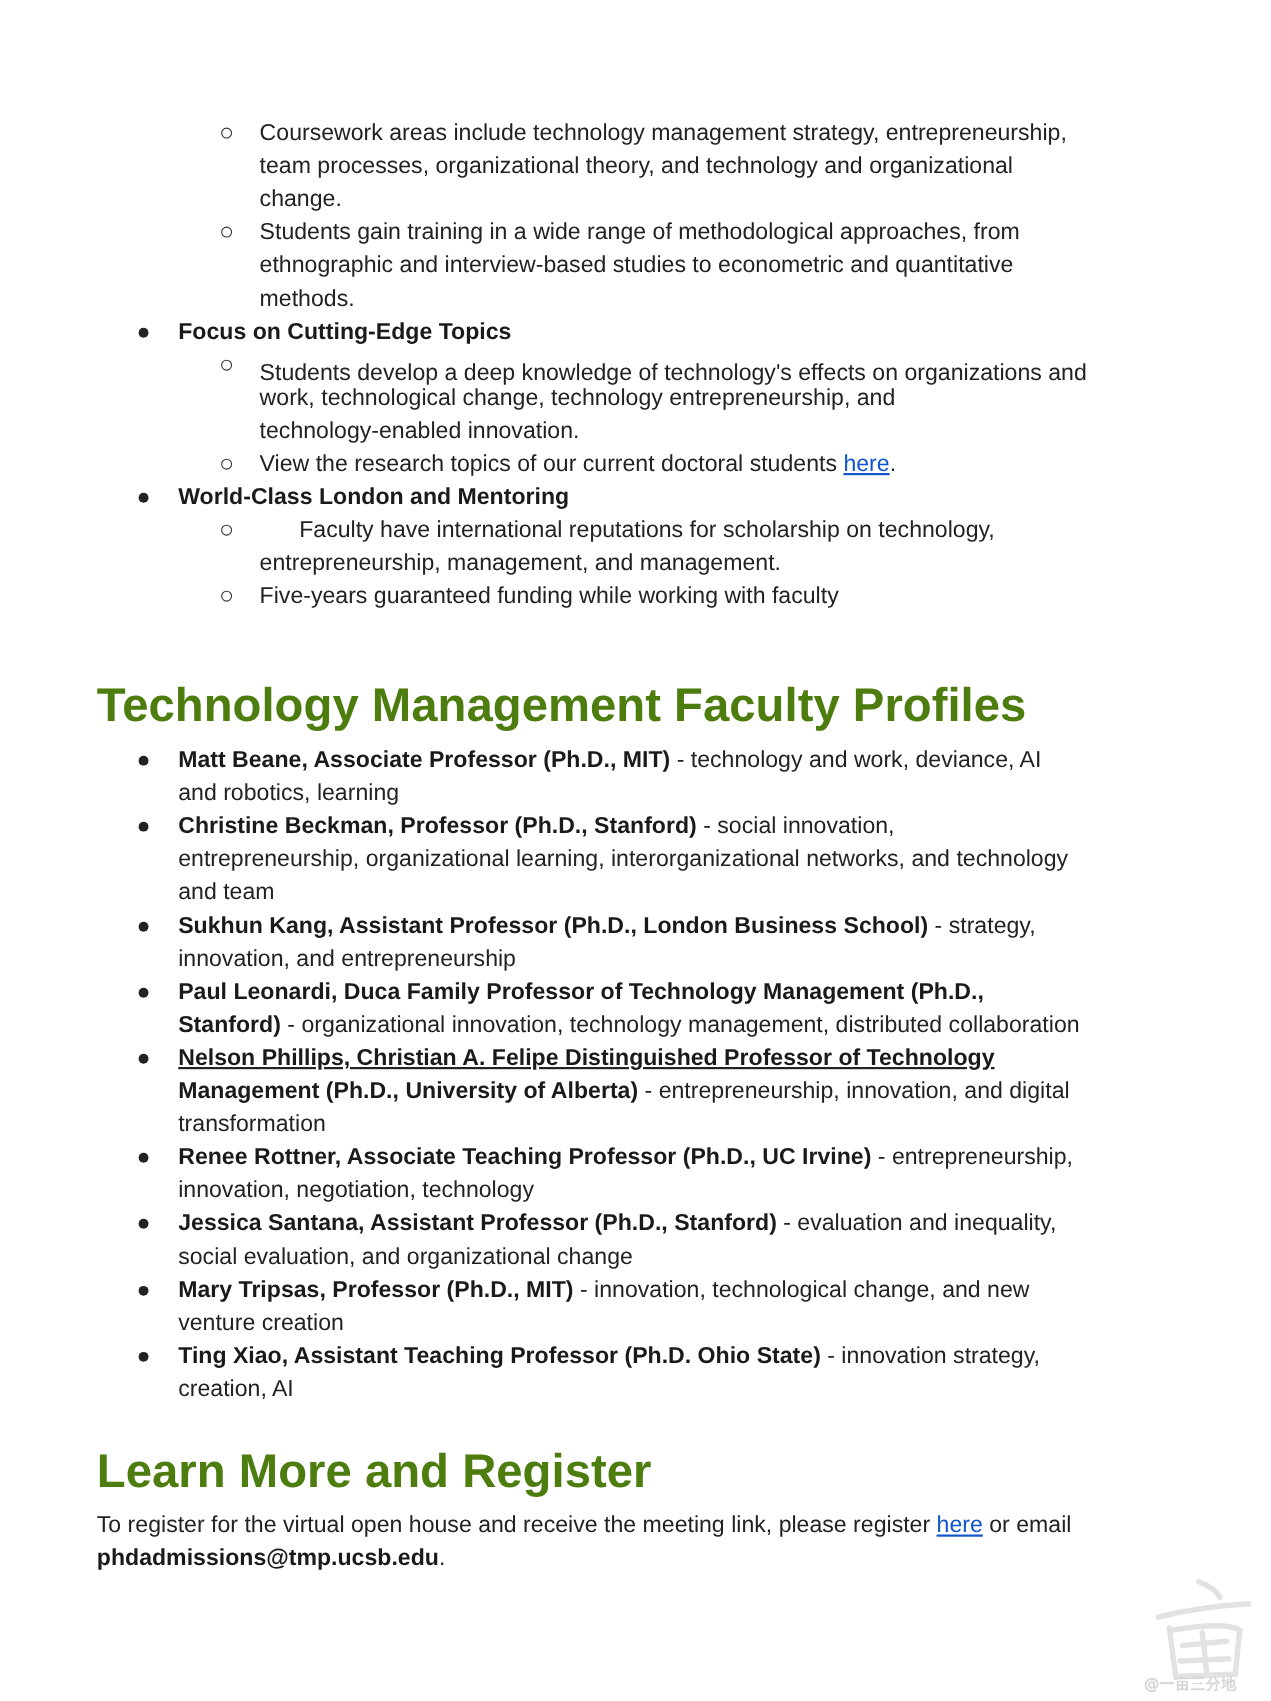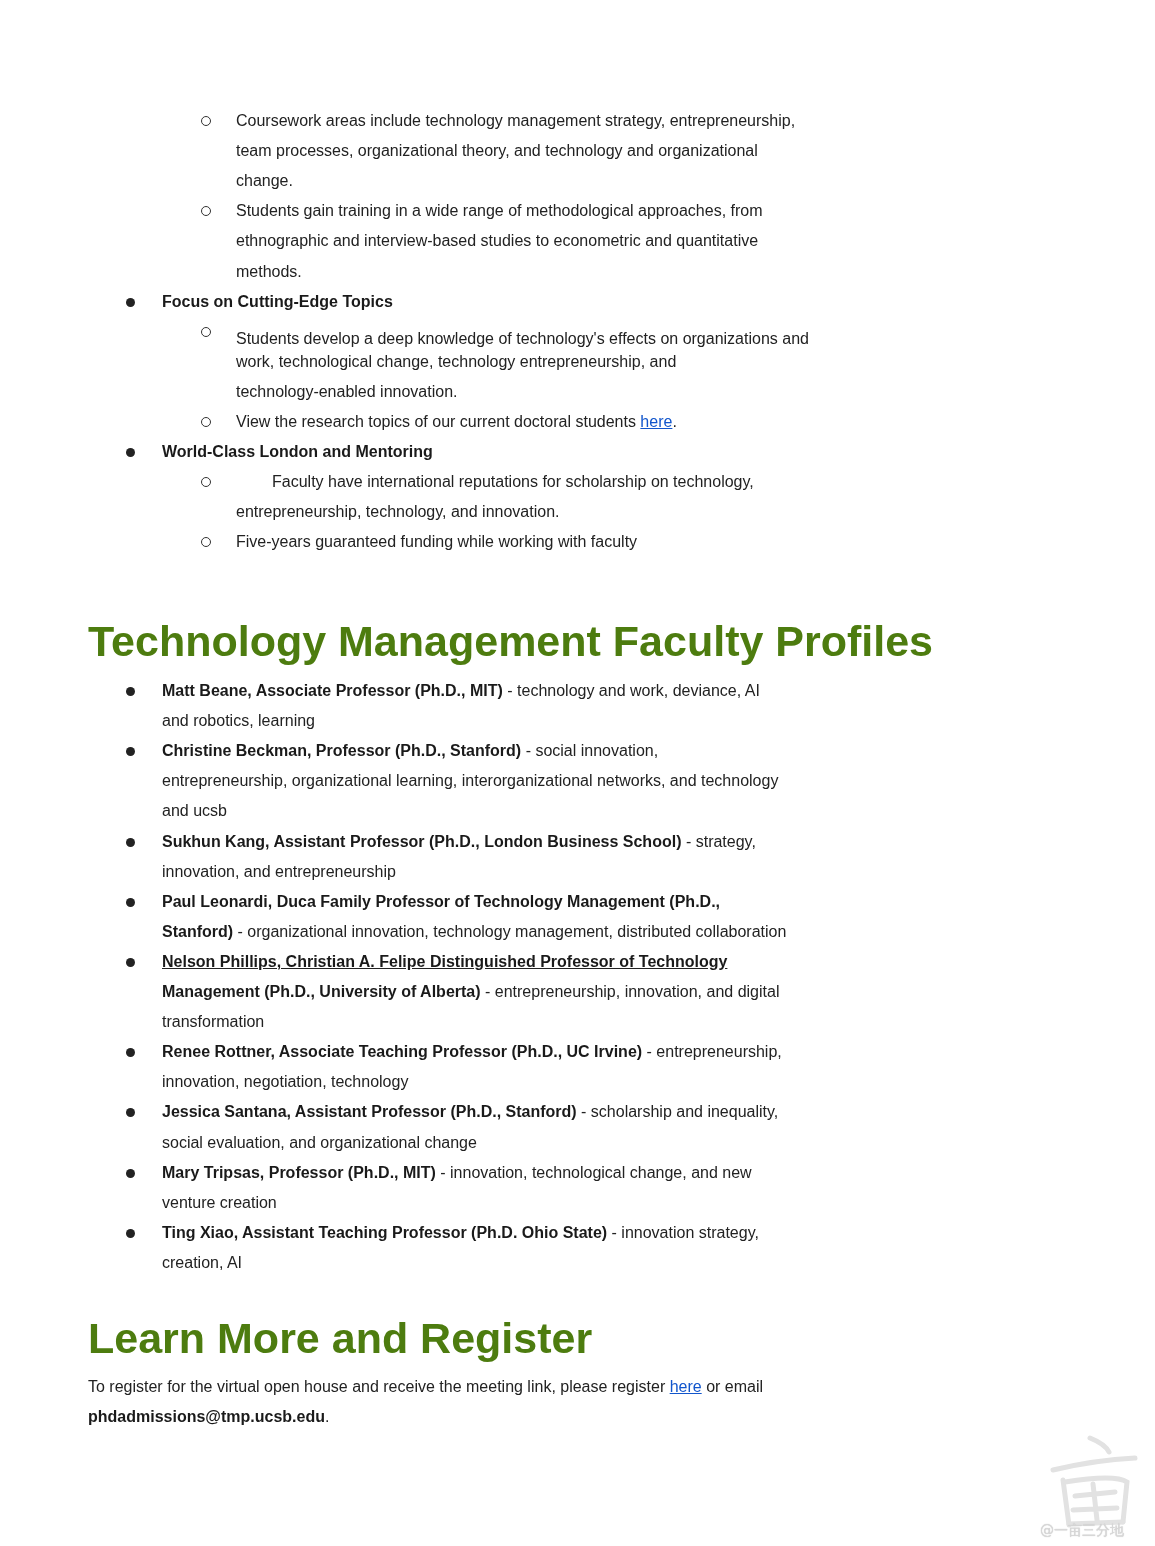--- a/index.html
+++ b/index.html
@@ -1,21 +1,21 @@
 <!DOCTYPE html>
 <html><head>
 <meta charset="utf-8">
 <style>
   html, body { margin: 0; padding: 0; background: #ffffff; }
   body {
     width: 1155px; height: 1546px; position: relative; overflow: hidden;
     font-family: "Liberation Sans", sans-serif; color: #222222;
   }
   .page { position: absolute; left: 0; top: 0; width: 1155px; }
-  .line { position: absolute; font-size: 16px; line-height: 30px; white-space: nowrap; }
+  .line { position: absolute; font-size: 21px; line-height: 30px; white-space: nowrap; }
   .b { font-weight: bold; color: #1a1a1a; }
   .circle {
     position: absolute; width: 8px; height: 8px; border: 1.5px solid #333;
     border-radius: 50%;
   }
   .dot { position: absolute; width: 9px; height: 9px; background: #222; border-radius: 50%; }
   h2 {
     position: absolute; margin: 0; font-size: 43px; font-weight: bold; color: #4d7c0f;
     line-height: 40px; white-space: nowrap;
   }
@@ -42,37 +42,37 @@
       <div class="circle" style="left: 201px; top: 326.7px;"></div>
       <div class="line" style="left: 236px; top: 324px;">Students develop a deep knowledge of technology's effects on organizations and</div>
       <div class="line" style="left: 236px; top: 346.8px;">work, technological change, technology entrepreneurship, and</div>
       <div class="line" style="left: 236px; top: 376.9px;">technology-enabled innovation.</div>
       <div class="circle" style="left: 201px; top: 417px;"></div>
       <div class="line" style="left: 236px; top: 407px;"><span>View the research topics of our current doctoral students </span><a class="link" href="#">here</a><span>.</span></div>
       <div class="dot" style="left: 126px; top: 448.1px;"></div>
       <div class="line b" style="left: 162px; top: 437.1px;">World-Class London and Mentoring</div>
       <div class="circle" style="left: 201px; top: 477.2px;"></div>
       <div class="line" style="left: 236px; top: 467.2px; margin-left: 36px;">Faculty have international reputations for scholarship on technology,</div>
-      <div class="line" style="left: 236px; top: 497.3px;">entrepreneurship, technology, and innovation.</div>
+      <div class="line" style="left: 236px; top: 497.3px;">entrepreneurship, management, and management.</div>
       <div class="circle" style="left: 201px; top: 537.4px;"></div>
       <div class="line" style="left: 236px; top: 527.4px;">Five-years guaranteed funding while working with faculty</div>
     </div>
 
   <h2 id="fac-h" style="left:88px; top:621px;">Technology Management Faculty Profiles</h2>
   <div id="fac">
       <div>
         <div class="dot" style="left: 126px; top: 687px;"></div>
         <div class="line" style="left: 162px; top: 676px;"><span class="b">Matt Beane, Associate Professor (Ph.D., MIT)</span><span> - technology and work, deviance, AI</span></div>
         <div class="line" style="left: 162px; top: 706.1px;"><span>and robotics, learning</span></div>
       </div>
       <div>
         <div class="dot" style="left: 126px; top: 747.2px;"></div>
         <div class="line" style="left: 162px; top: 736.2px;"><span class="b">Christine Beckman, Professor  (Ph.D., Stanford)</span><span> - social innovation,</span></div>
         <div class="line" style="left: 162px; top: 766.3px;"><span>entrepreneurship, organizational learning, interorganizational networks, and technology</span></div>
-        <div class="line" style="left: 162px; top: 796.4px;"><span>and ucsb</span></div>
+        <div class="line" style="left: 162px; top: 796.4px;"><span>and team</span></div>
       </div>
       <div>
         <div class="dot" style="left: 126px; top: 837.5px;"></div>
         <div class="line" style="left: 162px; top: 826.5px;"><span class="b">Sukhun Kang, Assistant Professor (Ph.D., London Business School)</span><span> - strategy,</span></div>
         <div class="line" style="left: 162px; top: 856.6px;"><span>innovation, and entrepreneurship</span></div>
       </div>
       <div>
         <div class="dot" style="left: 126px; top: 897.7px;"></div>
         <div class="line" style="left: 162px; top: 886.7px;"><span class="b">Paul Leonardi, Duca Family Professor of Technology Management (Ph.D.,</span></div>
         <div class="line" style="left: 162px; top: 916.8px;"><span class="b">Stanford)</span><span> - organizational innovation, technology management, distributed collaboration</span></div>
@@ -83,21 +83,21 @@
         <div class="line" style="left: 162px; top: 977px;"><span class="b">Management (Ph.D., University of Alberta)</span><span> - entrepreneurship, innovation, and digital</span></div>
         <div class="line" style="left: 162px; top: 1007.1px;"><span>transformation</span></div>
       </div>
       <div>
         <div class="dot" style="left: 126px; top: 1048.2px;"></div>
         <div class="line" style="left: 162px; top: 1037.2px;"><span class="b">Renee Rottner, Associate Teaching Professor  (Ph.D., UC Irvine)</span><span> - entrepreneurship,</span></div>
         <div class="line" style="left: 162px; top: 1067.3px;"><span>innovation, negotiation, technology</span></div>
       </div>
       <div>
         <div class="dot" style="left: 126px; top: 1108.4px;"></div>
-        <div class="line" style="left: 162px; top: 1097.4px;"><span class="b">Jessica Santana, Assistant Professor  (Ph.D., Stanford)</span><span> - scholarship and inequality,</span></div>
+        <div class="line" style="left: 162px; top: 1097.4px;"><span class="b">Jessica Santana, Assistant Professor  (Ph.D., Stanford)</span><span> - evaluation and inequality,</span></div>
         <div class="line" style="left: 162px; top: 1127.5px;"><span>social evaluation, and organizational change</span></div>
       </div>
       <div>
         <div class="dot" style="left: 126px; top: 1168.6px;"></div>
         <div class="line" style="left: 162px; top: 1157.6px;"><span class="b">Mary Tripsas, Professor  (Ph.D., MIT)</span><span> - innovation, technological change, and new</span></div>
         <div class="line" style="left: 162px; top: 1187.7px;"><span>venture creation</span></div>
       </div>
       <div>
         <div class="dot" style="left: 126px; top: 1228.8px;"></div>
         <div class="line" style="left: 162px; top: 1217.8px;"><span class="b">Ting Xiao, Assistant Teaching Professor (Ph.D. Ohio State)</span><span> - innovation strategy,</span></div>

